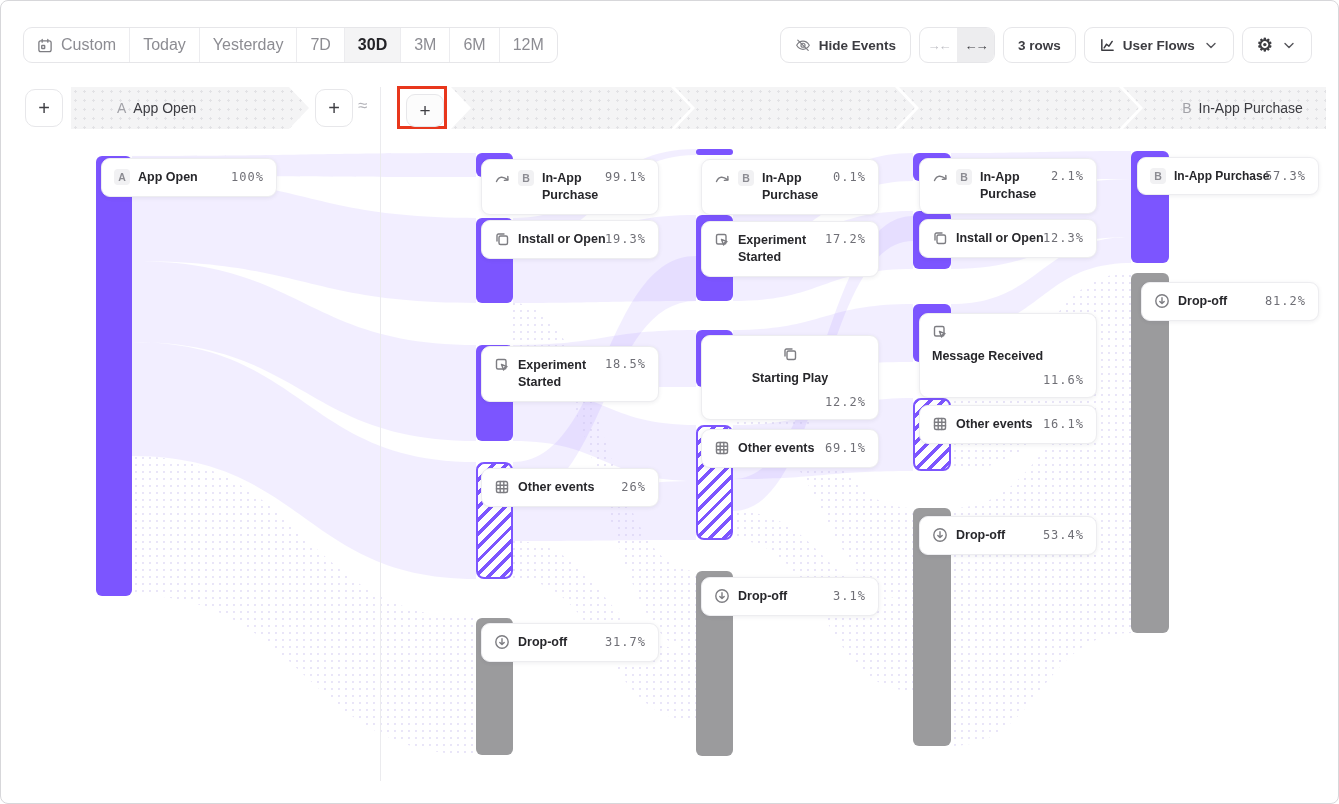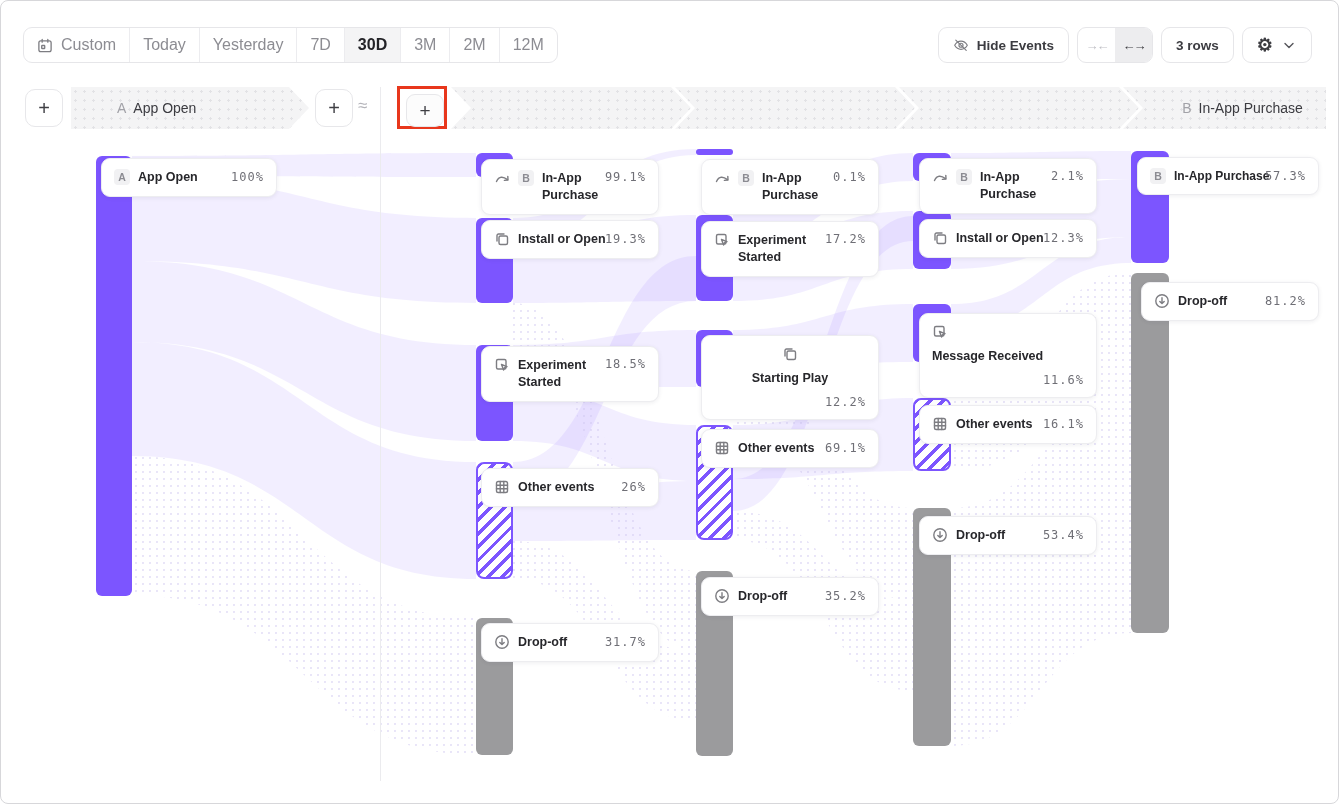--- a/index.html
+++ b/index.html
@@ -72,41 +72,55 @@
             <rect x="5" y="8.5" width="3.2" height="3.2" rx="0.6"></rect>
           </svg>
       </span>
       <span>Custom</span>
     </div>
     <div class="dr-item">Today</div>
     <div class="dr-item">Yesterday</div>
     <div class="dr-item">7D</div>
     <div class="dr-item selected">30D</div>
     <div class="dr-item">3M</div>
-    <div class="dr-item">2M</div>
+    <div class="dr-item">6M</div>
     <div class="dr-item">12M</div>
   </div>
 
   <div class="tb-right">
     <div class="btn">
       <span class="nicon">
         <svg width="19" height="17" viewBox="0 0 19 17" class="icon-svg">
             <path d="M2 8.2C4 4.9 6.5 3.4 9.5 3.4s5.5 1.5 7.5 4.8c-2 3.3-4.5 4.8-7.5 4.8S4 11.5 2 8.2Z"></path>
             <circle cx="9.5" cy="8.2" r="2.4"></circle>
             <path d="M3.3 2.2 15.7 14.2"></path>
           </svg>
       </span>
       <span>Hide Events</span>
     </div>
     <div class="pair">
       <div class="cell dim">→←</div>
       <div class="cell on">←→</div>
     </div>
     <div class="btn">
       <span>3 rows</span>
+    </div>
+    <div class="btn">
+      <span class="nicon">
+        <svg width="17" height="16" viewBox="0 0 17 16" class="icon-svg" style="stroke:#3c3c41;stroke-width:1.6;">
+            <path d="M3 2.5V13.5H15"></path>
+            <path d="M5.5 11 8 7.2l2.6 2 3.4-5"></path>
+          </svg>
+      </span>
+      <span>User Flows</span>
+      <span class="nicon">
+        <svg width="10" height="7" viewBox="0 0 10 7" class="icon-svg" style="stroke:#55555a;">
+            <path d="M1 1.5 5 5.5 9 1.5"></path>
+          </svg>
+      </span>
     </div>
     <div class="btn">
       <span class="gear-glyph">⚙</span>
       <span class="nicon">
         <svg width="10" height="7" viewBox="0 0 10 7" class="icon-svg" style="stroke:#55555a;">
             <path d="M1 1.5 5 5.5 9 1.5"></path>
           </svg>
       </span>
     </div>
   </div>
@@ -295,21 +309,21 @@
     <span class="npct">69.1%</span>
   </div>
   <div class="card nowrap" style="left:700px;top:576px;">
     <span class="nicon">
       <svg width="16" height="16" viewBox="0 0 16 16" class="icon-svg">
           <circle cx="8" cy="8" r="6.2"></circle>
           <path d="M8 4.8v5.6M5.8 8.4 8 10.6 10.2 8.4"></path>
         </svg>
     </span>
     <span class="nlabel">Drop-off</span>
-    <span class="npct">35.2%</span>
+    <span class="npct">3.1%</span>
   </div>
 
   <div class="card two" style="left:918px;top:157px;">
     <span class="nicon">
       <svg width="15" height="14" viewBox="0 0 15 14" class="icon-svg">
           <path d="M1.5 10.5 C4 5 8 5.2 12.5 8.6"></path>
           <path d="M12.8 5.4 13 9 9.4 9.4"></path>
         </svg>
     </span>
     <span class="nbadge">B</span>

